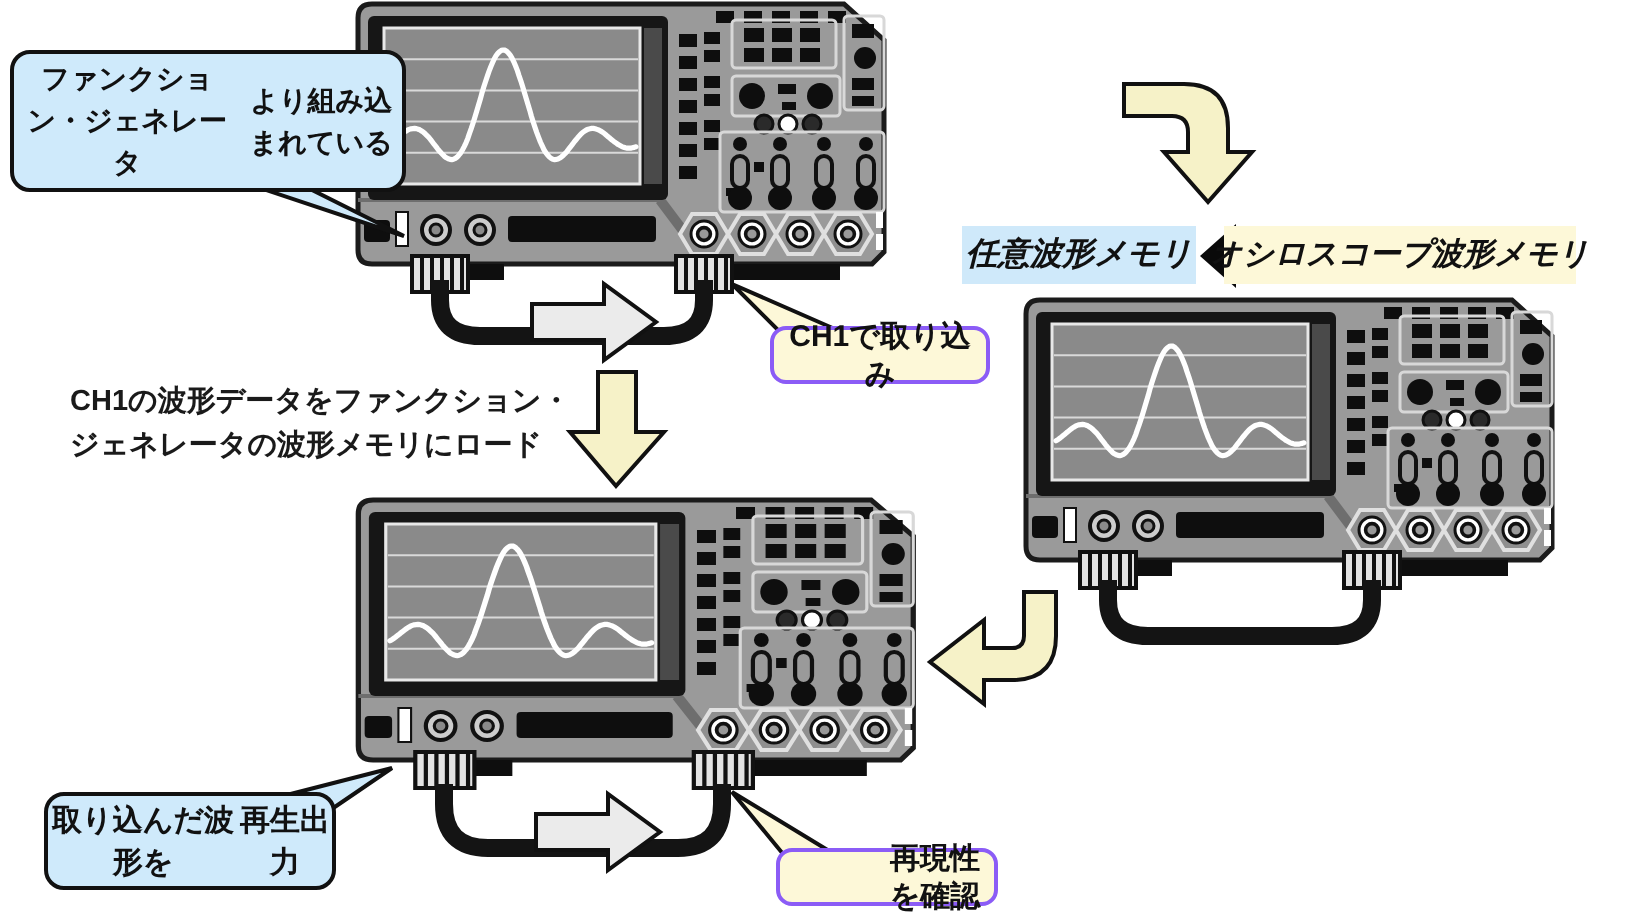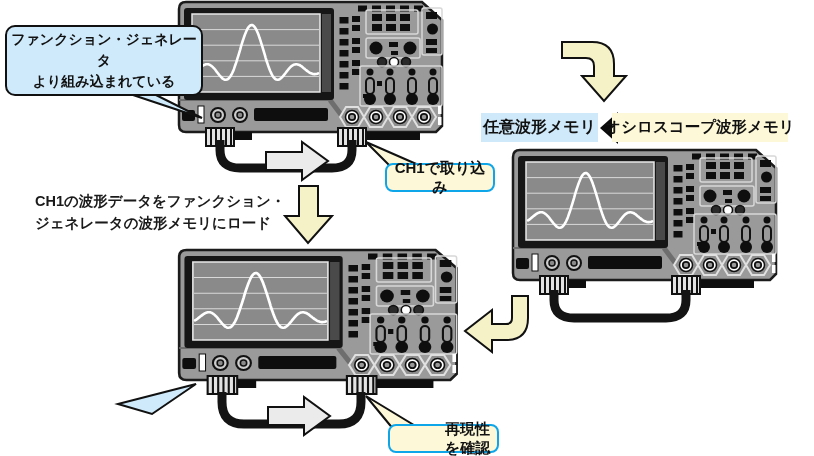--- a/index.html
+++ b/index.html
@@ -4,28 +4,28 @@
 <style>
   html,body{margin:0;padding:0;background:#fff;}
   #stage{
     position:relative;width:814px;height:456px;overflow:hidden;background:#fff;
     font-family:"Liberation Sans","DejaVu Sans",sans-serif;
   }
   #diagram-svg{position:absolute;left:0;top:0;z-index:1;}
   .ovl{position:absolute;z-index:2;box-sizing:border-box;font-weight:700;color:#111;}
   .bubble{
     background:#cfeafb;border:2px solid #111;border-radius:10px;
-    display:flex;flex-direction:column;align-items:center;justify-content:center;
+    display:flex;flex-direction:row;align-items:center;justify-content:center;
     text-align:center;
   }
   .callout{
-    background:#fdf8d8;border:2px solid #0ea5e9;border-radius:8px;
+    background:#fdf8d8;border:2px solid #8b5cf6;border-radius:8px;
     display:flex;align-items:center;justify-content:center;text-align:center;
   }
-  .memlabel{display:flex;align-items:center;justify-content:center;text-align:center;white-space:nowrap;}
+  .memlabel{display:flex;align-items:center;justify-content:center;text-align:center;white-space:nowrap;font-style:italic;}
   #bubble-fg{left:5px;top:25px;width:198px;height:71px;font-size:14px;line-height:21px;}
   #bubble-playback{left:22px;top:396px;width:146px;height:49px;font-size:15px;line-height:21px;}
   #callout-ch1{left:385px;top:163px;width:110px;height:29px;font-size:15px;}
   #callout-verify{left:388px;top:424px;width:111px;height:29px;font-size:15px;padding-left:48px;}
   #label-arb{left:481px;top:113px;width:117px;height:29px;background:#cfe9fa;font-size:16px;}
   #label-scopemem{left:612px;top:113px;width:176px;height:29px;background:#fdf8d8;font-size:15.5px;}
   #step-note{left:35px;top:191px;width:312px;font-size:14.5px;line-height:21.5px;text-align:left;color:#1a1a1a;}
   .line{display:block;}
 </style>
 </head>
@@ -205,18 +205,22 @@
 </div>
 
 <div id="label-arb" class="ovl memlabel">
   <span>任意波形メモリ</span>
 </div>
 
 <div id="label-scopemem" class="ovl memlabel">
   <span>オシロスコープ波形メモリ</span>
 </div>
 
+<div id="bubble-playback" class="ovl bubble">
+  <span class="line">取り込んだ波形を</span>
+  <span class="line">再生出力</span>
+</div>
 
 <div id="callout-verify" class="ovl callout">
   <span>再現性を確認</span>
 </div>
 
 </div>
 
 </body></html>

